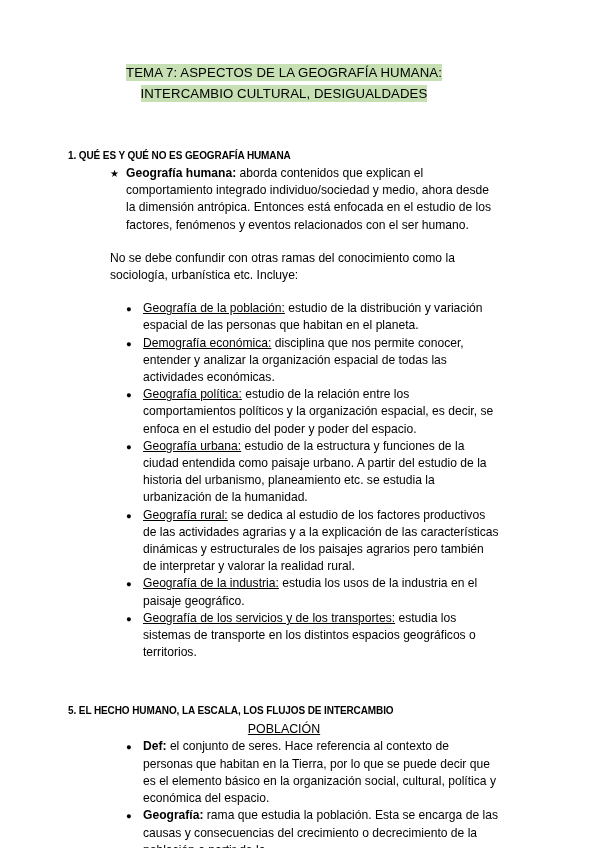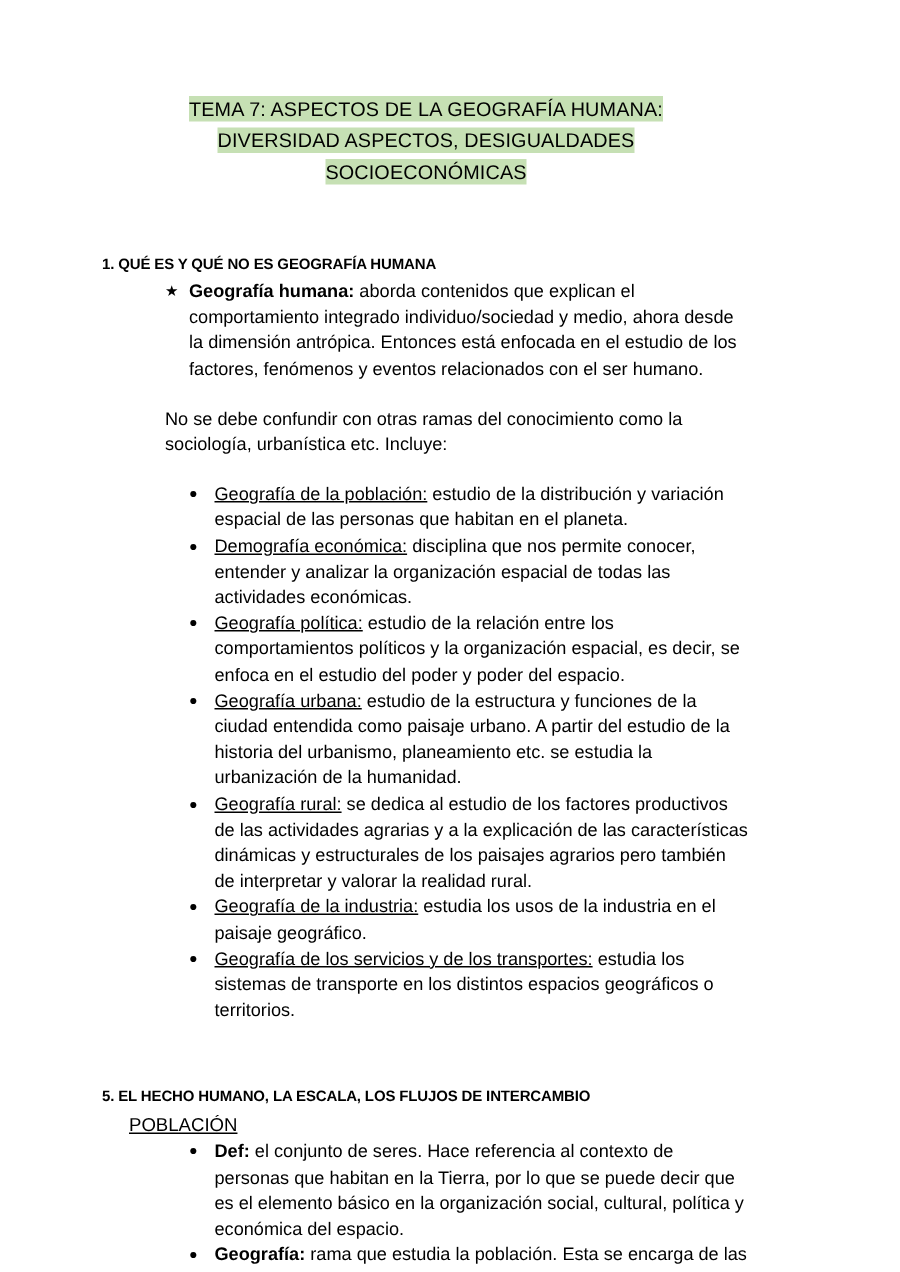--- a/index.html
+++ b/index.html
@@ -60,21 +60,22 @@
     letter-spacing: -0.1px;
   }
   .heading-1 { margin-top: 43px; }
   .heading-2 { margin-top: 41px; }
 
   .subheading-underline {
     font-size: 12.4px;
     font-weight: normal;
     text-decoration: underline;
     line-height: 17px;
-    margin: 1px 0 0 18px;
+    margin: 1px 0 0 0;
+    text-align: center;
   }
 
   
   p.body-text {
     font-size: 12.1px;
     line-height: 17.2px;
     margin: 16px;
     text-align: left;
   }
   p.flush-left { margin-left: 0; }
@@ -133,22 +134,21 @@
   }
 </style>
 </head>
 <body>
 
 <div class="page">
   <div class="content">
 
     <h1 class="doc-title">
       <span class="hl">TEMA 7: ASPECTOS DE LA GEOGRAFÍA HUMANA:</span><br>
-      <span class="hl">DIVERSIDAD ASPECTOS, DESIGUALDADES</span><br>
-      <span class="hl">SOCIOECONÓMICAS</span>
+      <span class="hl">INTERCAMBIO CULTURAL, DESIGUALDADES</span><br>
     </h1>
 
     <h2 class="section-heading heading-1">1. QUÉ ES Y QUÉ NO ES GEOGRAFÍA HUMANA</h2>
 
     <ul>
       <li class="star-item">
         <span class="marker">★</span><span class="lbl-bold">Geografía humana:</span><span> aborda contenidos que explican el comportamiento integrado individuo/sociedad y medio, ahora desde la dimensión antrópica. Entonces está enfocada en el estudio de los factores, fenómenos y eventos relacionados con el ser humano.</span>
       </li>
     </ul>
 

